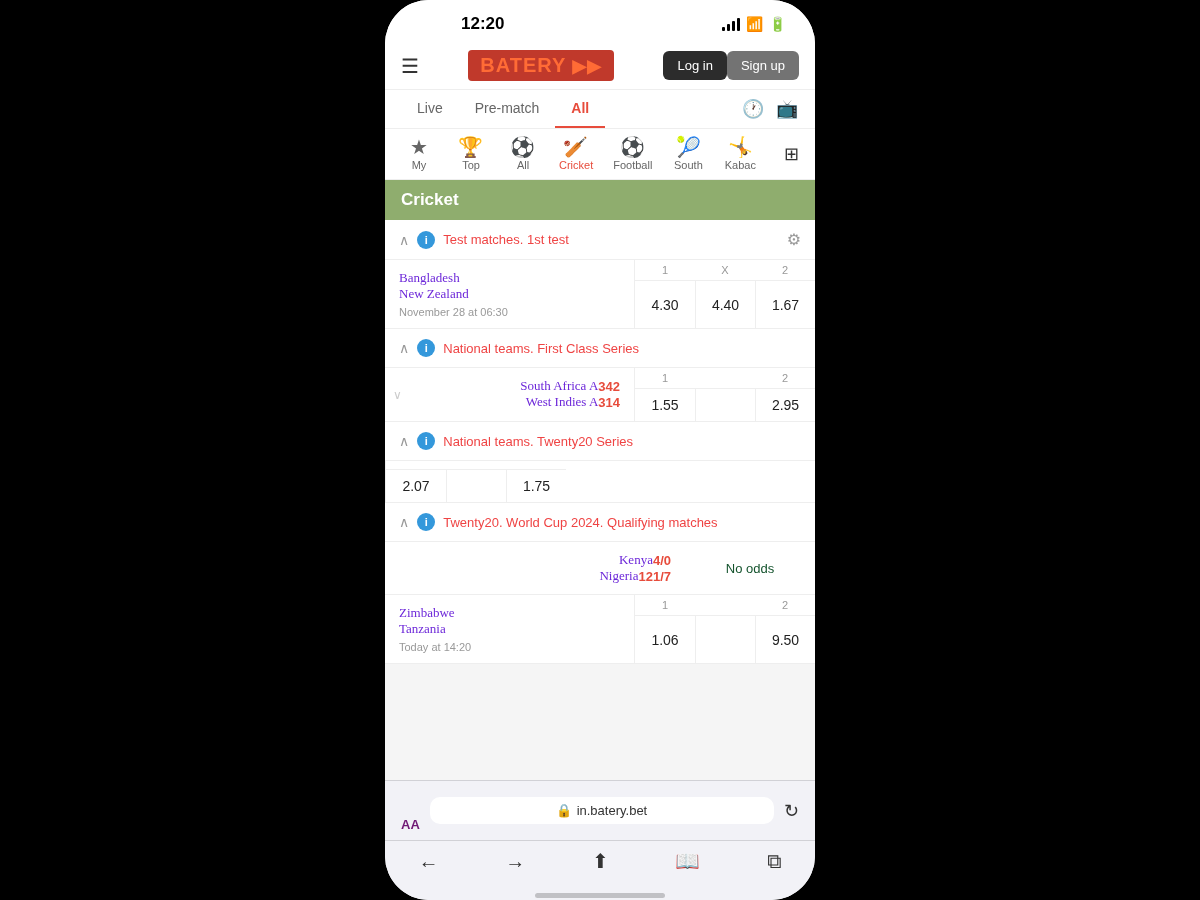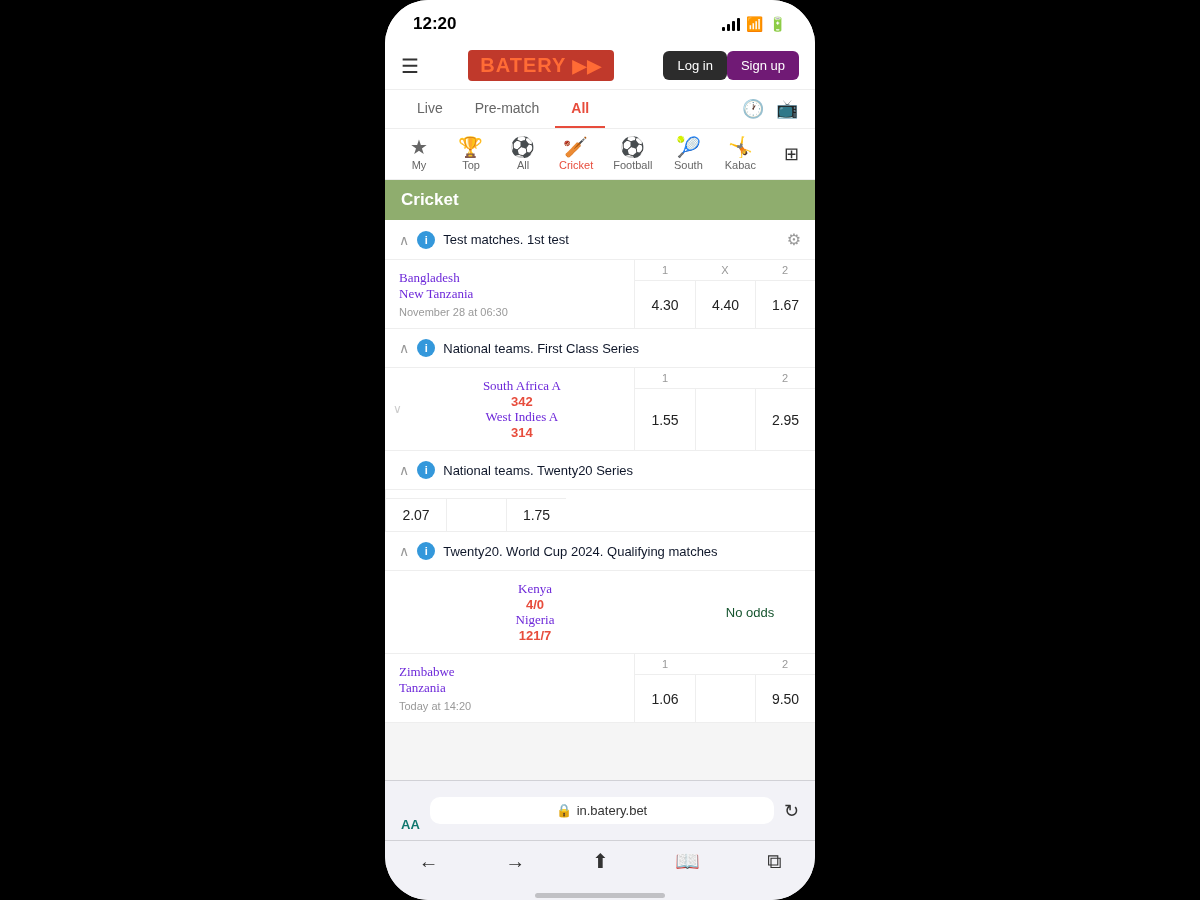--- a/index.html
+++ b/index.html
@@ -26,20 +26,21 @@
       padding: 14px 28px 8px;
       display: flex;
       justify-content: space-between;
       align-items: center;
       flex-shrink: 0;
     }
     .status-time {
       font-size: 17px;
       font-weight: 600;
       color: #000;
+      margin-left: 48px;
     }
     .status-icons {
       display: flex;
       align-items: center;
       gap: 6px;
     }
     .signal-bars {
       display: flex;
       align-items: flex-end;
       gap: 2px;
@@ -83,21 +84,21 @@
     .btn-login {
       background: #2c2c2c;
       color: #fff;
       border: none;
       padding: 7px 14px;
       border-radius: 6px;
       font-size: 13px;
       cursor: pointer;
     }
     .btn-signup {
-      background: #701a75;
+      background: #737373;
       color: #fff;
       border: none;
       padding: 7px 14px;
       border-radius: 6px;
       font-size: 13px;
       cursor: pointer;
     }
     
     .nav-tabs {
       display: flex;
@@ -214,21 +215,21 @@
       font-size: 11px;
       display: flex;
       align-items: center;
       justify-content: center;
       font-weight: 700;
       flex-shrink: 0;
     }
     .section-title {
       flex: 1;
       font-size: 13px;
-      color: #0f172a;
+      color: #ef4444;
       font-weight: 500;
     }
     .section-filter {
       color: #999;
       font-size: 16px;
       cursor: pointer;
     }
     
     .match-row {
       background: #fff;
@@ -236,23 +237,22 @@
       align-items: stretch;
       border-bottom: 1px solid #eee;
     }
     .match-info {
       flex: 1;
       padding: 10px 14px;
       min-width: 0;
     }
     .match-team-score {
       display: flex;
-      justify-content: space-between;
-      align-items: center;
-      flex-direction: column;
+      justify-content: flex-end;
+      align-items: center;
     }
     .team-name {
       font-size: 13px;
       color: #6d28d9;
       font-family: Liberation Serif, serif;
     }
     .team-score {
       font-size: 13px;
       color: #e74c3c;
       font-weight: 600;
@@ -313,21 +313,21 @@
       background: #f2f2f7;
       border-top: 1px solid #d1d1d6;
       padding: 8px 16px;
       display: flex;
       align-items: center;
       gap: 10px;
       flex-shrink: 0;
     }
     .browser-aa {
       font-size: 13px;
-      color: #0f766e;
+      color: #701a75;
       font-weight: 600;
       margin-top: 28px;
     }
     .browser-url {
       flex: 1;
       background: #fff;
       border: none;
       border-radius: 10px;
       padding: 6px 12px;
       font-size: 13px;
@@ -458,21 +458,21 @@
     <div class="section">
       <div class="section-header">
         <span class="toggle-icon">∧</span>
         <div class="info-icon">i</div>
         <span class="section-title">Test matches. 1st test</span>
         <span class="section-filter">⚙</span>
       </div>
       <div class="match-row">
         <div class="match-info">
           <div class="team-name">Bangladesh</div>
-          <div class="team-name">New Tanzania</div>
+          <div class="team-name">New Zealand</div>
           <div class="match-time">November 28 at 06:30</div>
         </div>
         <div class="odds-container">
           <div class="odds-headers">
             <div class="odds-header">1</div>
             <div class="odds-header">X</div>
             <div class="odds-header">2</div>
           </div>
           <div class="odds-values">
             <div class="odds-btn">4.30</div>

